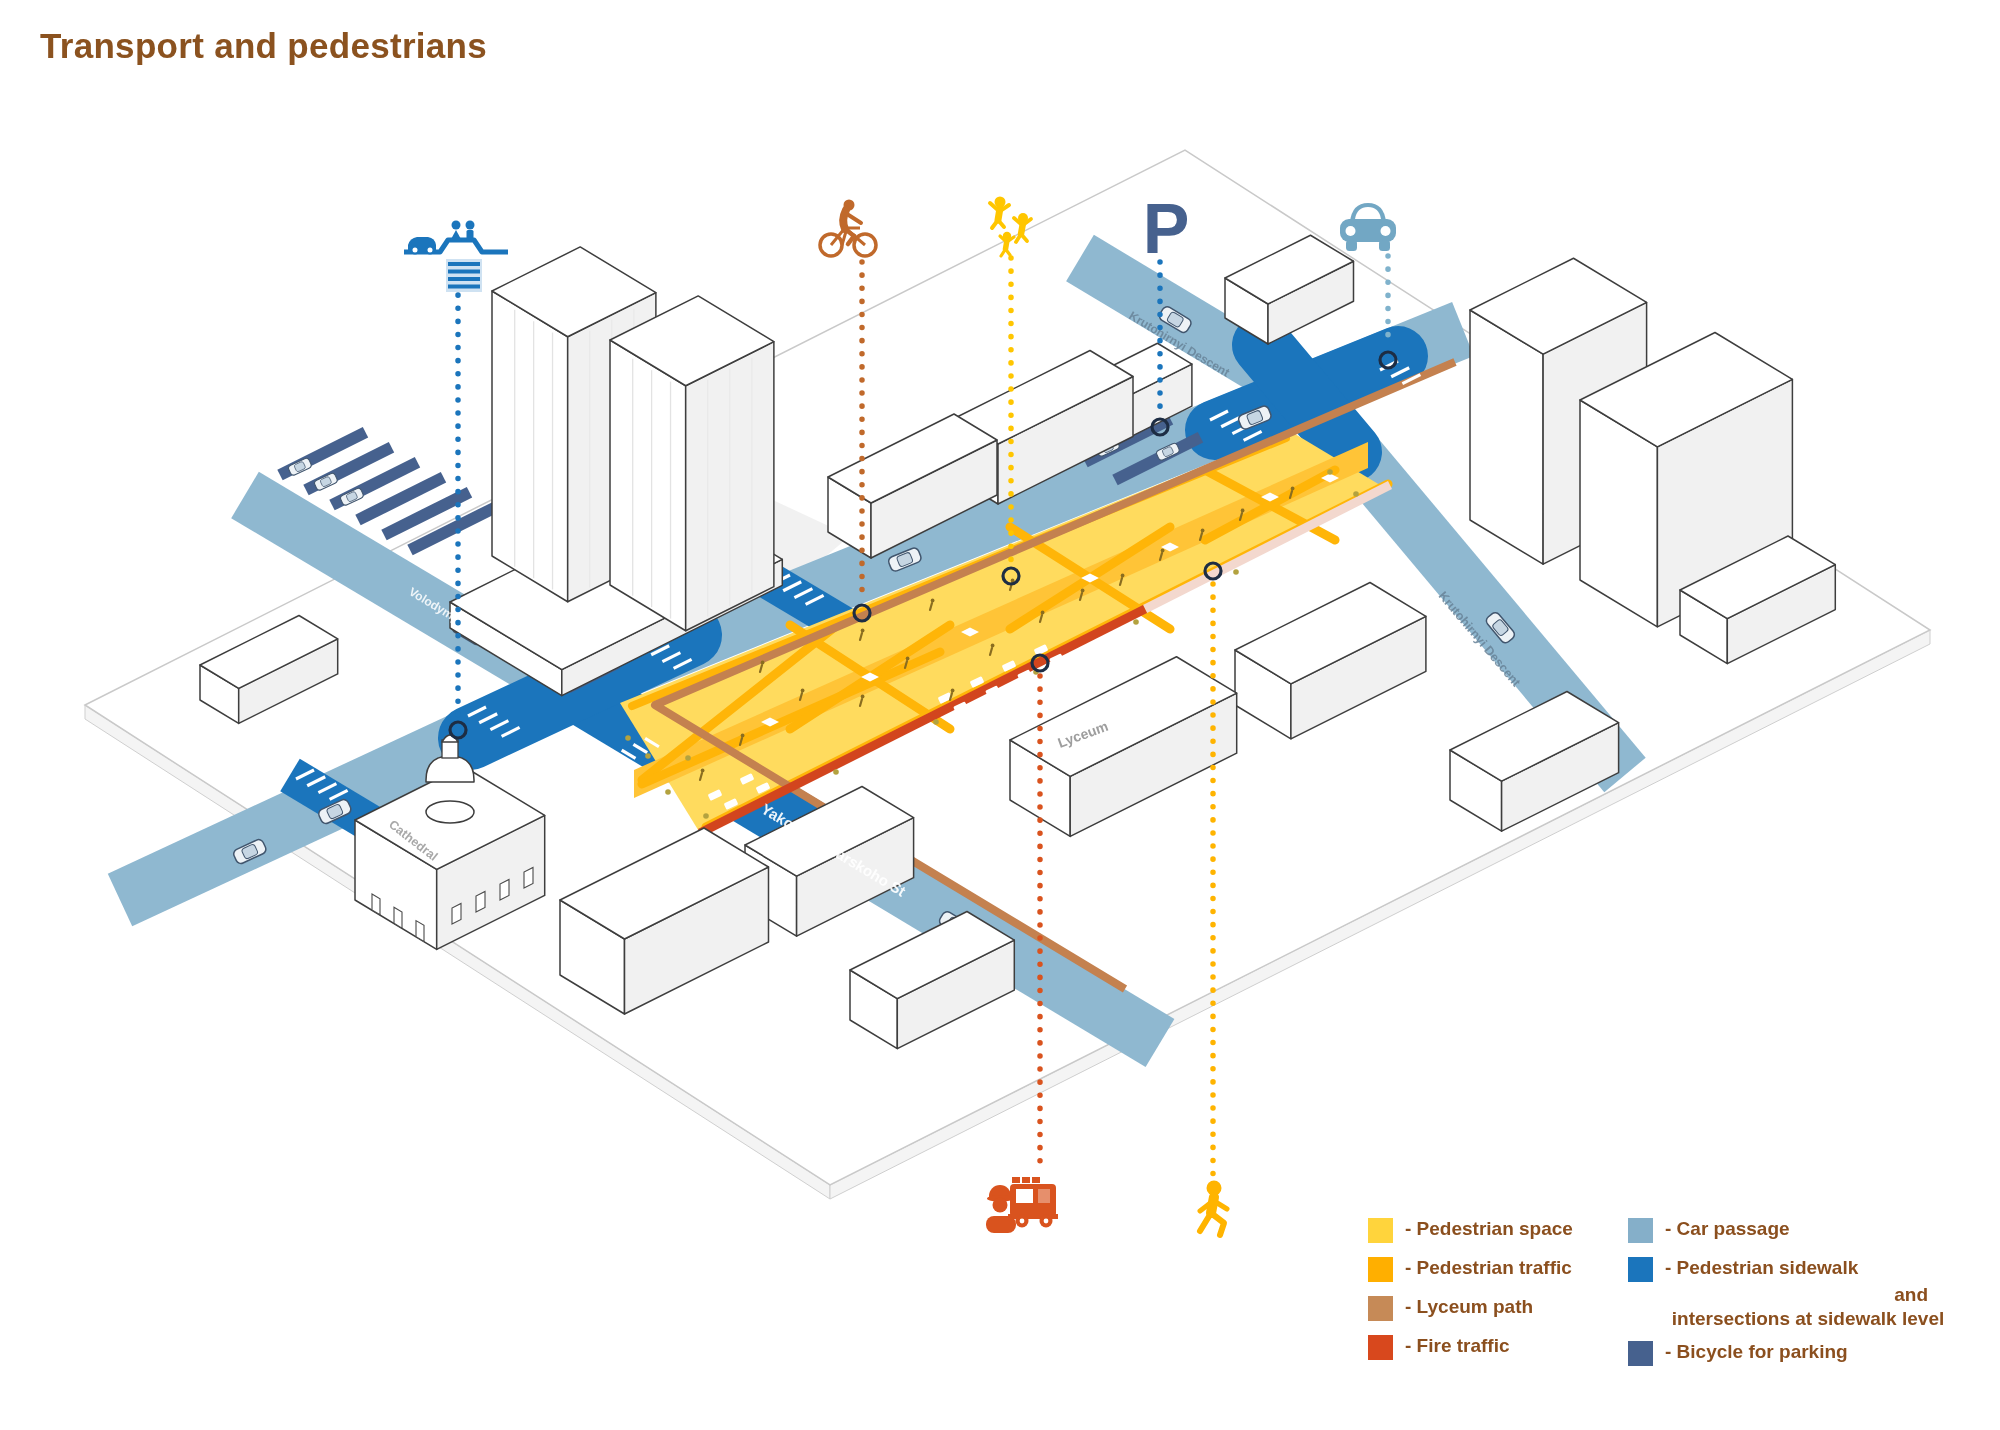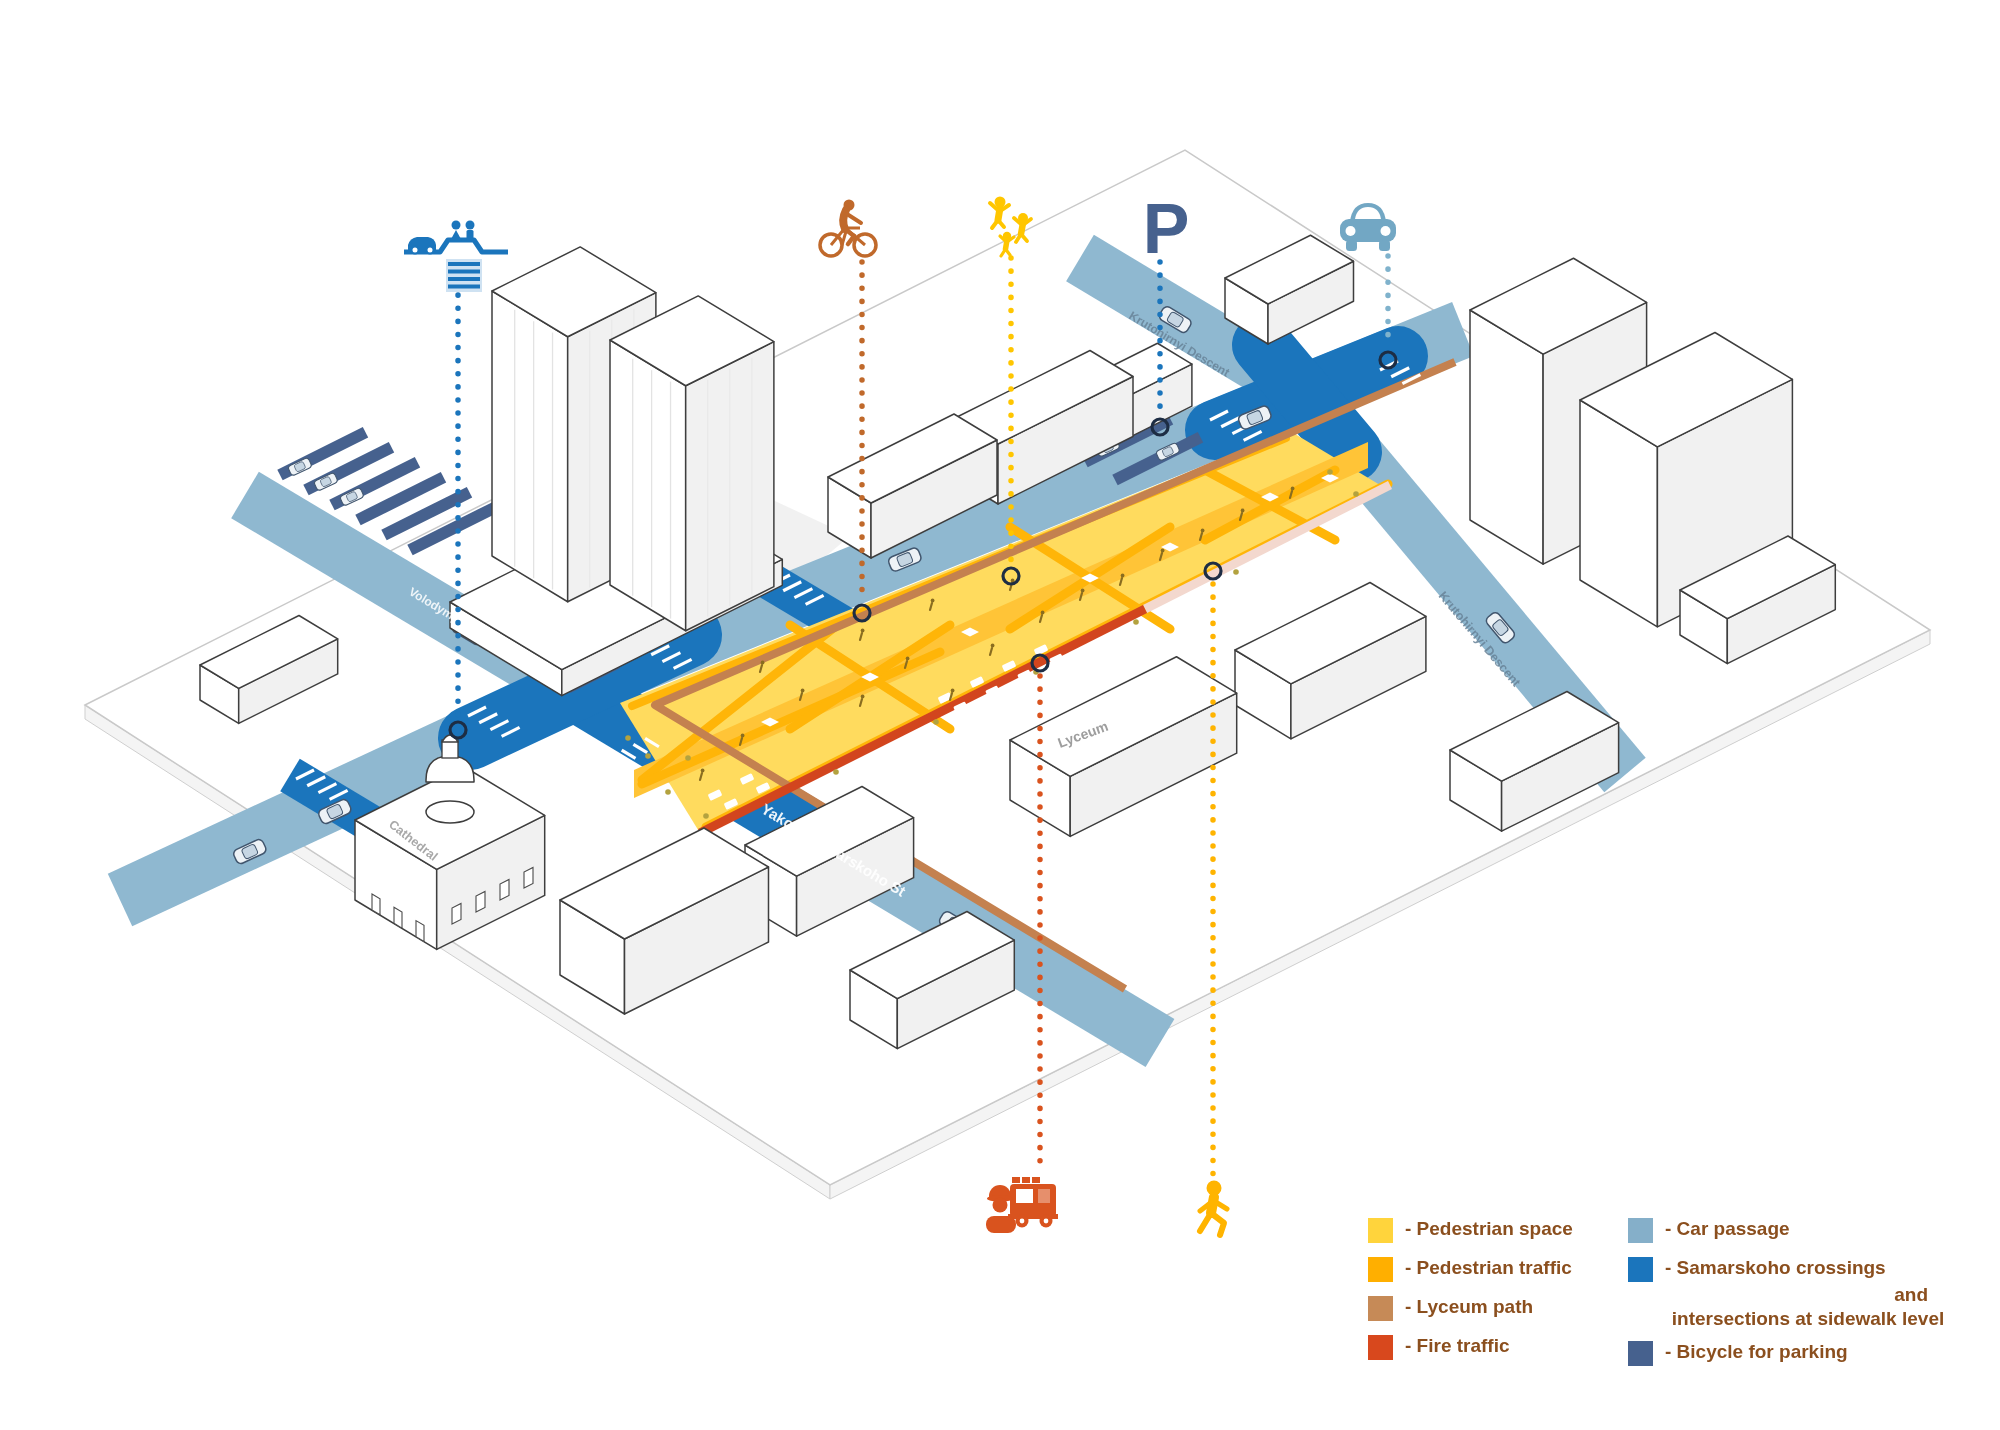--- a/index.html
+++ b/index.html
@@ -16,20 +16,21 @@
   .sw{width:25px;height:25px;margin-right:12px;flex:0 0 auto;}
   .and{width:300px;text-align:right;margin:1px 0 2px 0;}
   .line3{margin:0 0 11px 0;text-align:center;}
   svg text{font-family:"Liberation Sans", sans-serif;}
 </style>
 </head>
 <body>
 
 <div class="canvas">
 
+  <h1 class="title">Transport and pedestrians</h1>
 
   <svg id="map" width="2000" height="1430" viewBox="0 0 2000 1430">
 
     <g id="gen">
         <g>
           <polygon points="85,705 830,1185 830,1199 85,719" fill="#f4f4f4" stroke="#cfcfcf" stroke-width="1"></polygon>
           <polygon points="830,1185 1930,630 1930,644 830,1199" fill="#f4f4f4" stroke="#cfcfcf" stroke-width="1"></polygon>
           <polygon points="85,705 1185,150 1930,630 830,1185" fill="#ffffff" stroke="#c9c9c9" stroke-width="1.5"></polygon>
           <polygon points="640,438 850,536 764,608 556,516" fill="#e7e7e7" opacity="0.6"></polygon>
         </g>
@@ -453,21 +454,21 @@
       </div>
     </div>
     <div class="rcol">
       <div class="lrow">
         <span class="sw" style="background: rgb(133, 175, 201);"></span>
         <span>- Car passage</span>
       </div>
       <div>
         <div class="lrow" style="margin-bottom:2px;">
           <span class="sw" style="background: rgb(27, 117, 188);"></span>
-          <span>- Samarskoho crossings</span>
+          <span>- Pedestrian sidewalk</span>
         </div>
         <div class="and">and</div>
         <div class="line3">intersections at sidewalk level</div>
       </div>
       <div class="lrow">
         <span class="sw" style="background: rgb(70, 97, 142);"></span>
         <span>- Bicycle for parking</span>
       </div>
     </div>
   </div>

